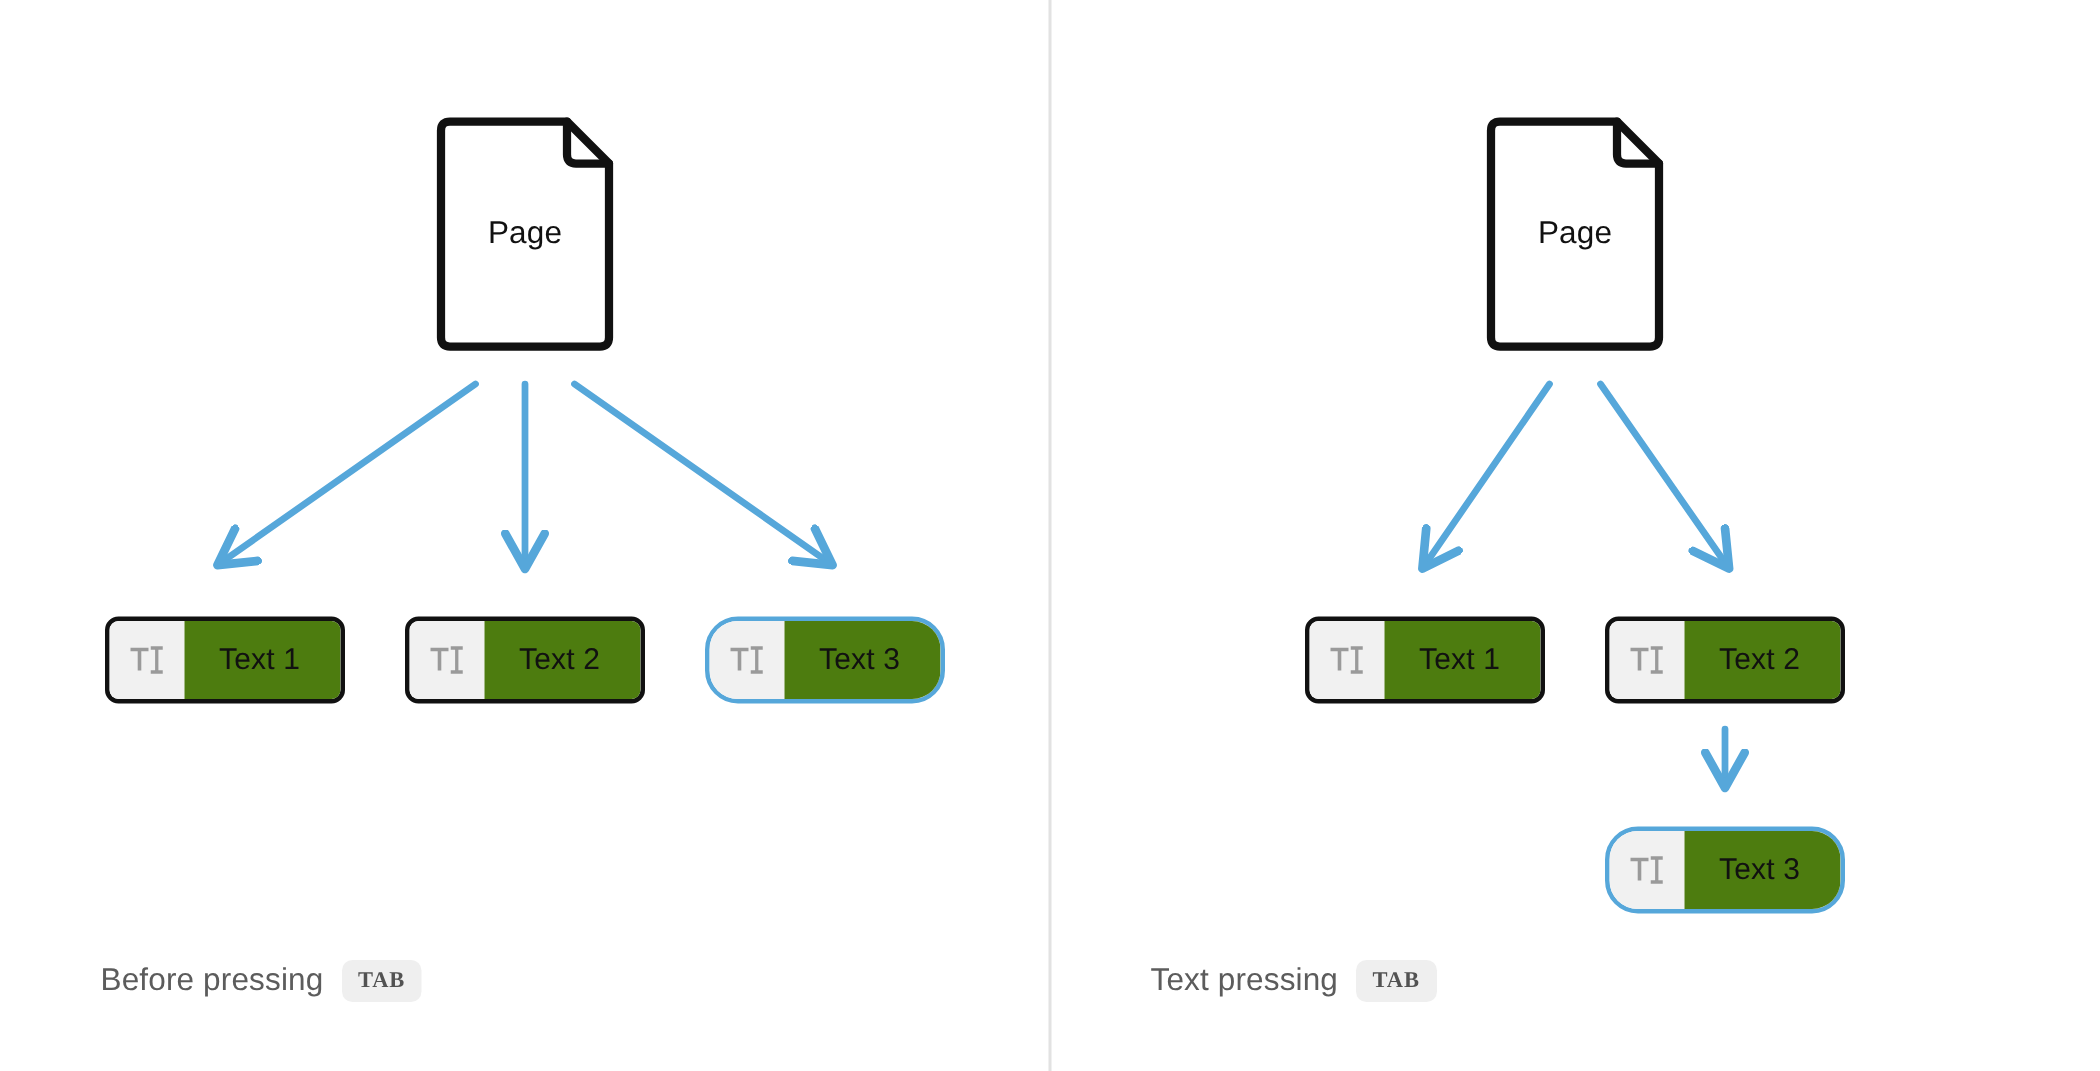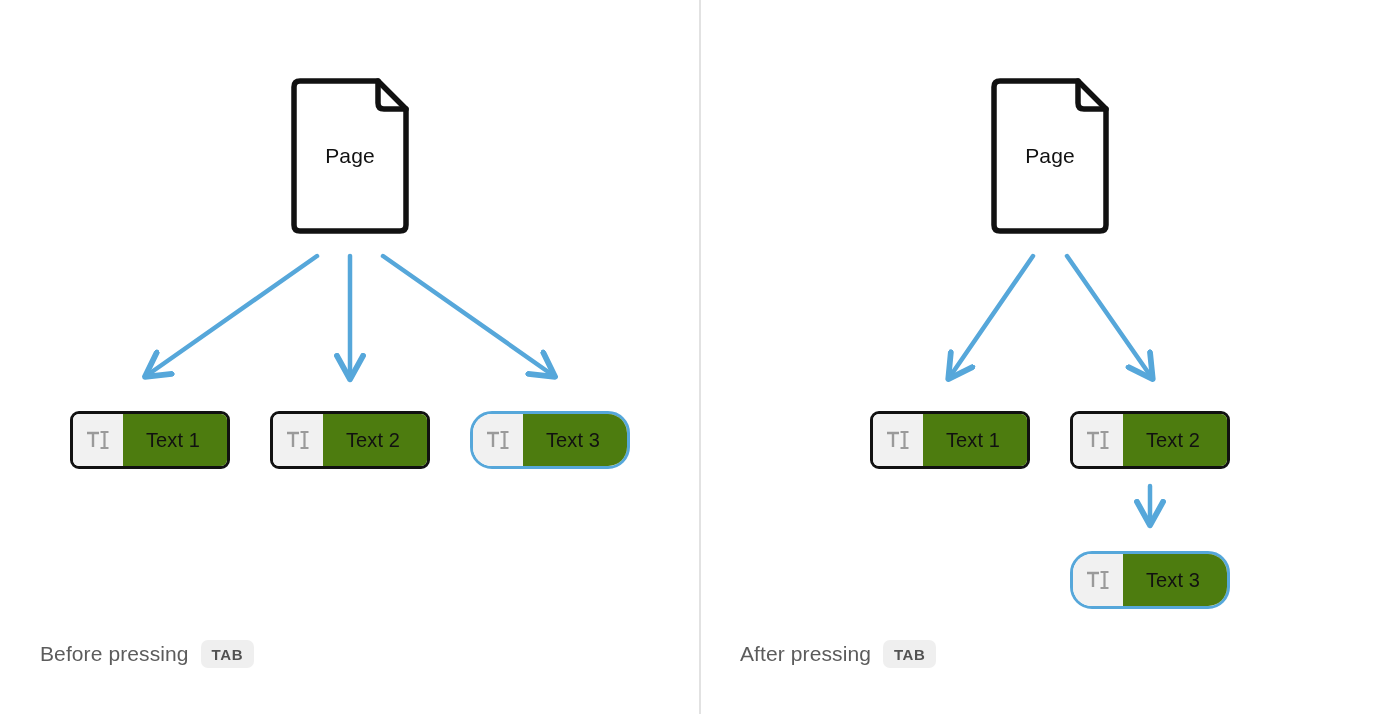--- a/index.html
+++ b/index.html
@@ -109,36 +109,38 @@
     pointer-events: none;
   }
 
   
   .caption {
     position: absolute;
     display: flex;
     align-items: center;
     gap: 12px;
     white-space: nowrap;
+    margin-left: 27px;
   }
   .caption-text {
     font-size: 21px;
     color: #5c5c5c;
     letter-spacing: 0.1px;
   }
   .kbd {
     display: inline-block;
     background: #efefef;
     color: #525252;
     font-size: 15px;
     font-weight: bold;
     letter-spacing: 0.6px;
     border-radius: 7px;
     padding: 7px 11px 6px 11px;
     line-height: 1;
+    font-family: Liberation Serif, serif;
   }
 </style>
 </head>
 <body>
 
 <div class="canvas">
 
   <svg class="arrows" viewBox="0 0 1400 714">
     <defs>
       <marker id="ah" viewBox="0 0 12 12" refX="9.5" refY="6" markerWidth="7" markerHeight="7" orient="auto-start-reverse" markerUnits="strokeWidth">
@@ -244,17 +246,17 @@
     <div class="icon-cell">
       <svg width="26" height="24" viewBox="0 0 26 24">
         <path d="M 2 5 L 14 5 M 8 5 L 8 19" fill="none" stroke="#9a9a9a" stroke-width="2.4" stroke-linecap="butt"></path>
         <path d="M 15.5 4 L 23.5 4 M 15.5 20 L 23.5 20 M 19.5 4 L 19.5 20" fill="none" stroke="#9a9a9a" stroke-width="2.2" stroke-linecap="butt"></path>
       </svg>
     </div>
     <div class="label-cell">Text 3</div>
   </div>
 
   <div class="caption" style="left:740px; top:640px;">
-    <span class="caption-text">After pressing</span>
+    <span class="caption-text">Text pressing</span>
     <span class="kbd">TAB</span>
   </div>
 
 </div>
 
 </body></html>

